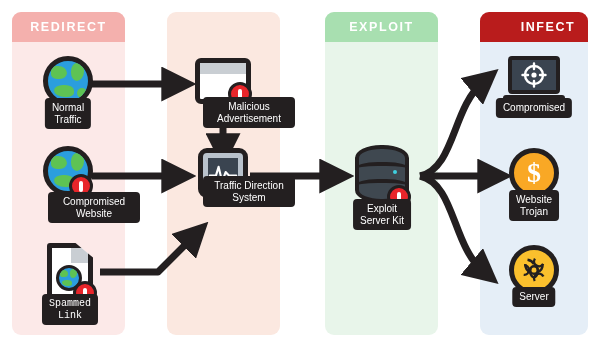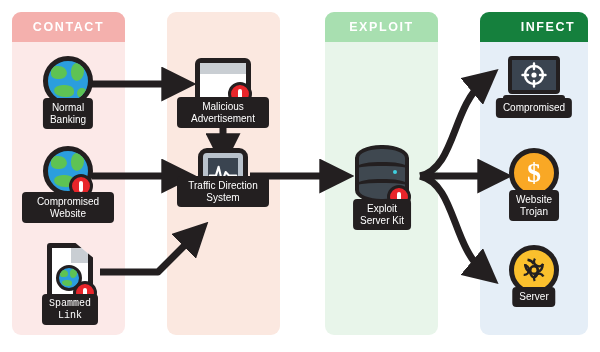--- a/index.html
+++ b/index.html
@@ -81,43 +81,43 @@
 
   
   .coin{width:50px;height:50px;border-radius:50%;border:5px solid #231f20;
         box-sizing:border-box;position:relative;
         display:flex;align-items:center;justify-content:center;}
   .coin.orange{background:#f9a825;}
   .coin.yellow{background:#fbc02d;}
   .coin .dollar{color:#ffffff;font-size:28px;font-weight:bold;line-height:1;
         font-family:"Liberation Serif",serif;}
 
-  .cap.wide{min-width:78px;}
+  .cap.wide{min-width:78px;margin-left:26px;}
 </style>
 </head>
 <body>
 
 <div id="stage">
 
   <div class="panel" style="left:12px;top:12px;width:113px;height:323px;background:#fce9e8;">
-    <div class="head" style="background:#f4b0ad;">CONTACT</div>
+    <div class="head" style="background:#f4b0ad;">REDIRECT</div>
     <div class="body"></div>
   </div>
 
   <div class="panel" style="left:167px;top:12px;width:113px;height:323px;background:#fbe8e0;">
     <div class="body"></div>
   </div>
 
   <div class="panel" style="left:325px;top:12px;width:113px;height:323px;background:#e8f5ea;">
     <div class="head" style="background:#a8dfb0;">EXPLOIT</div>
     <div class="body"></div>
   </div>
 
   <div class="panel" style="left:480px;top:12px;width:108px;height:323px;background:#e5eef7;">
-    <div class="head" style="background:#15803d;padding-left:28px;">INFECT</div>
+    <div class="head" style="background:#b91c1c;padding-left:28px;">INFECT</div>
     <div class="body"></div>
   </div>
 
   <svg id="wires" viewBox="0 0 600 352">
     <defs>
       <marker id="ah" markerWidth="5" markerHeight="5" refX="2.1" refY="2.5" orient="auto">
         <path d="M0,0 L5,2.5 L0,5 z" fill="#231f20"></path>
       </marker>
     </defs>
     <g stroke="#231f20" stroke-width="7" fill="none" stroke-linecap="butt" marker-end="url(#ah)">
@@ -143,21 +143,21 @@
   <div class="node" style="left:68px;top:56px;">
     <div class="art">
       <div class="globe">
           <i class="g1"></i>
           <i class="g2"></i>
           <i class="g3"></i>
           <i class="g4"></i>
         </div>
     </div>
     <div class="cap" style="top:42px;">Normal
-Banking</div>
+Traffic</div>
   </div>
 
   <div class="node" style="left:68px;top:146px;">
     <div class="art">
       <div class="globe">
           <i class="g1"></i>
           <i class="g2"></i>
           <i class="g3"></i>
           <i class="g4"></i>
         </div>

